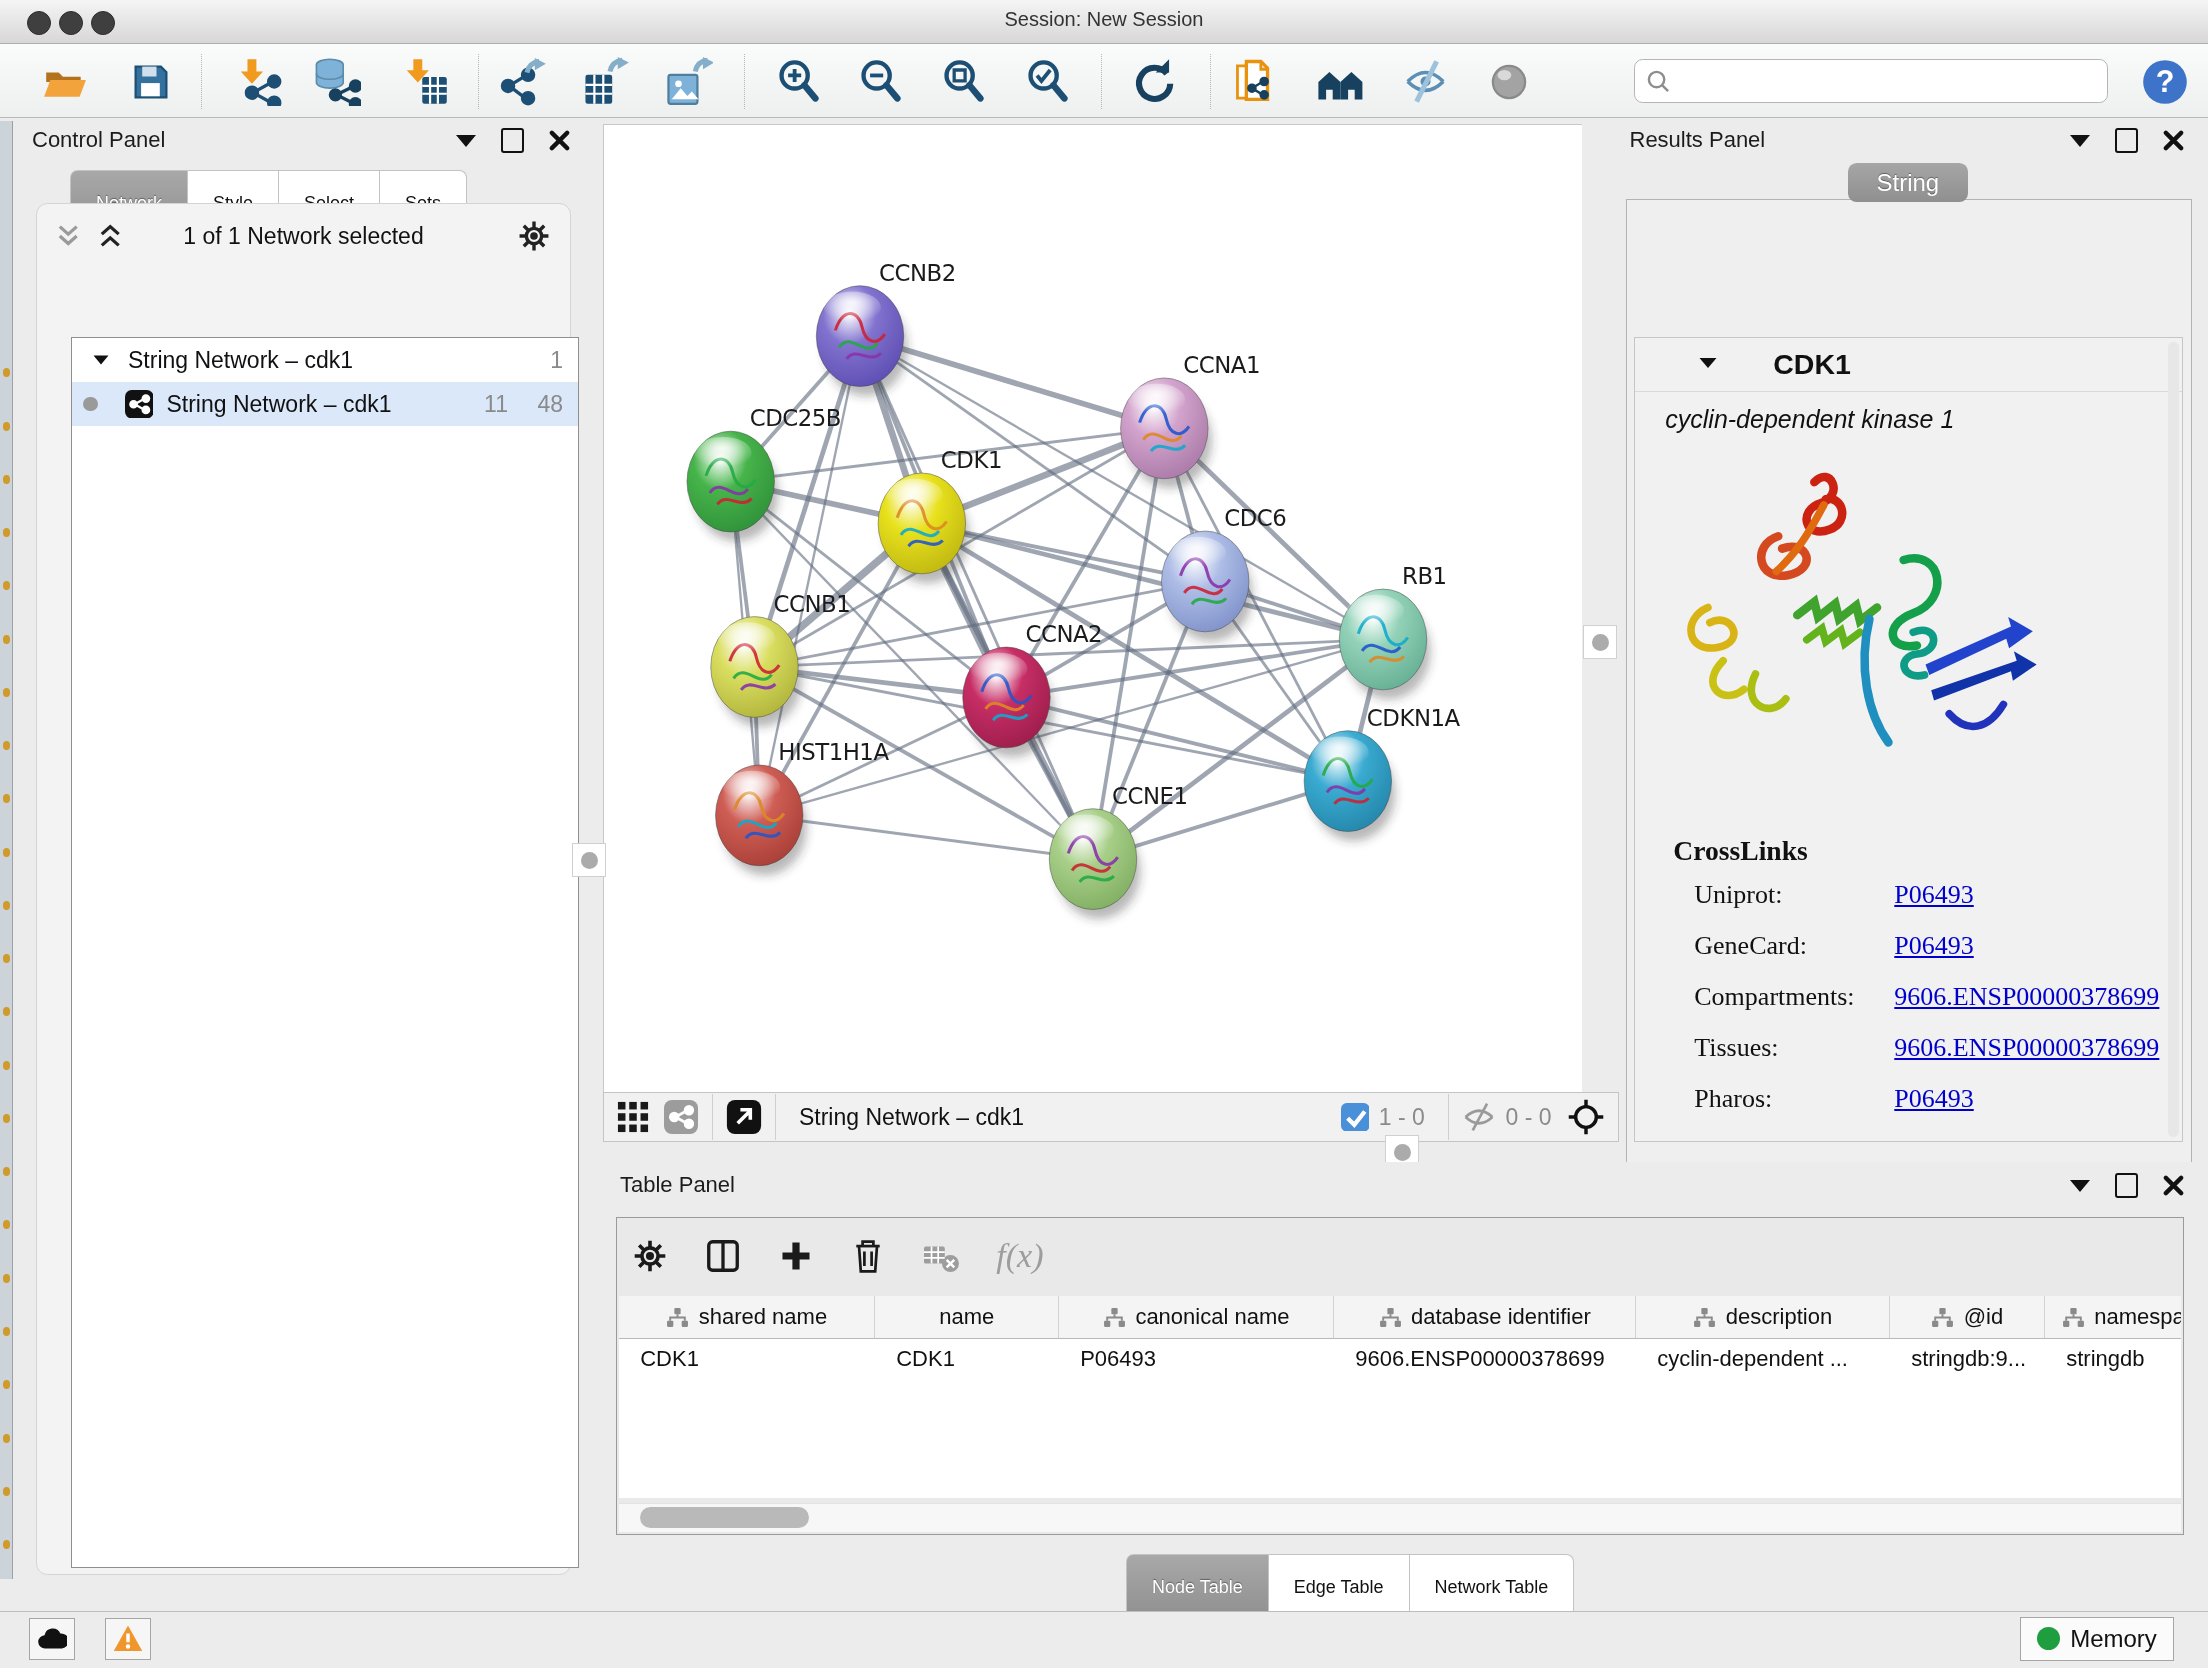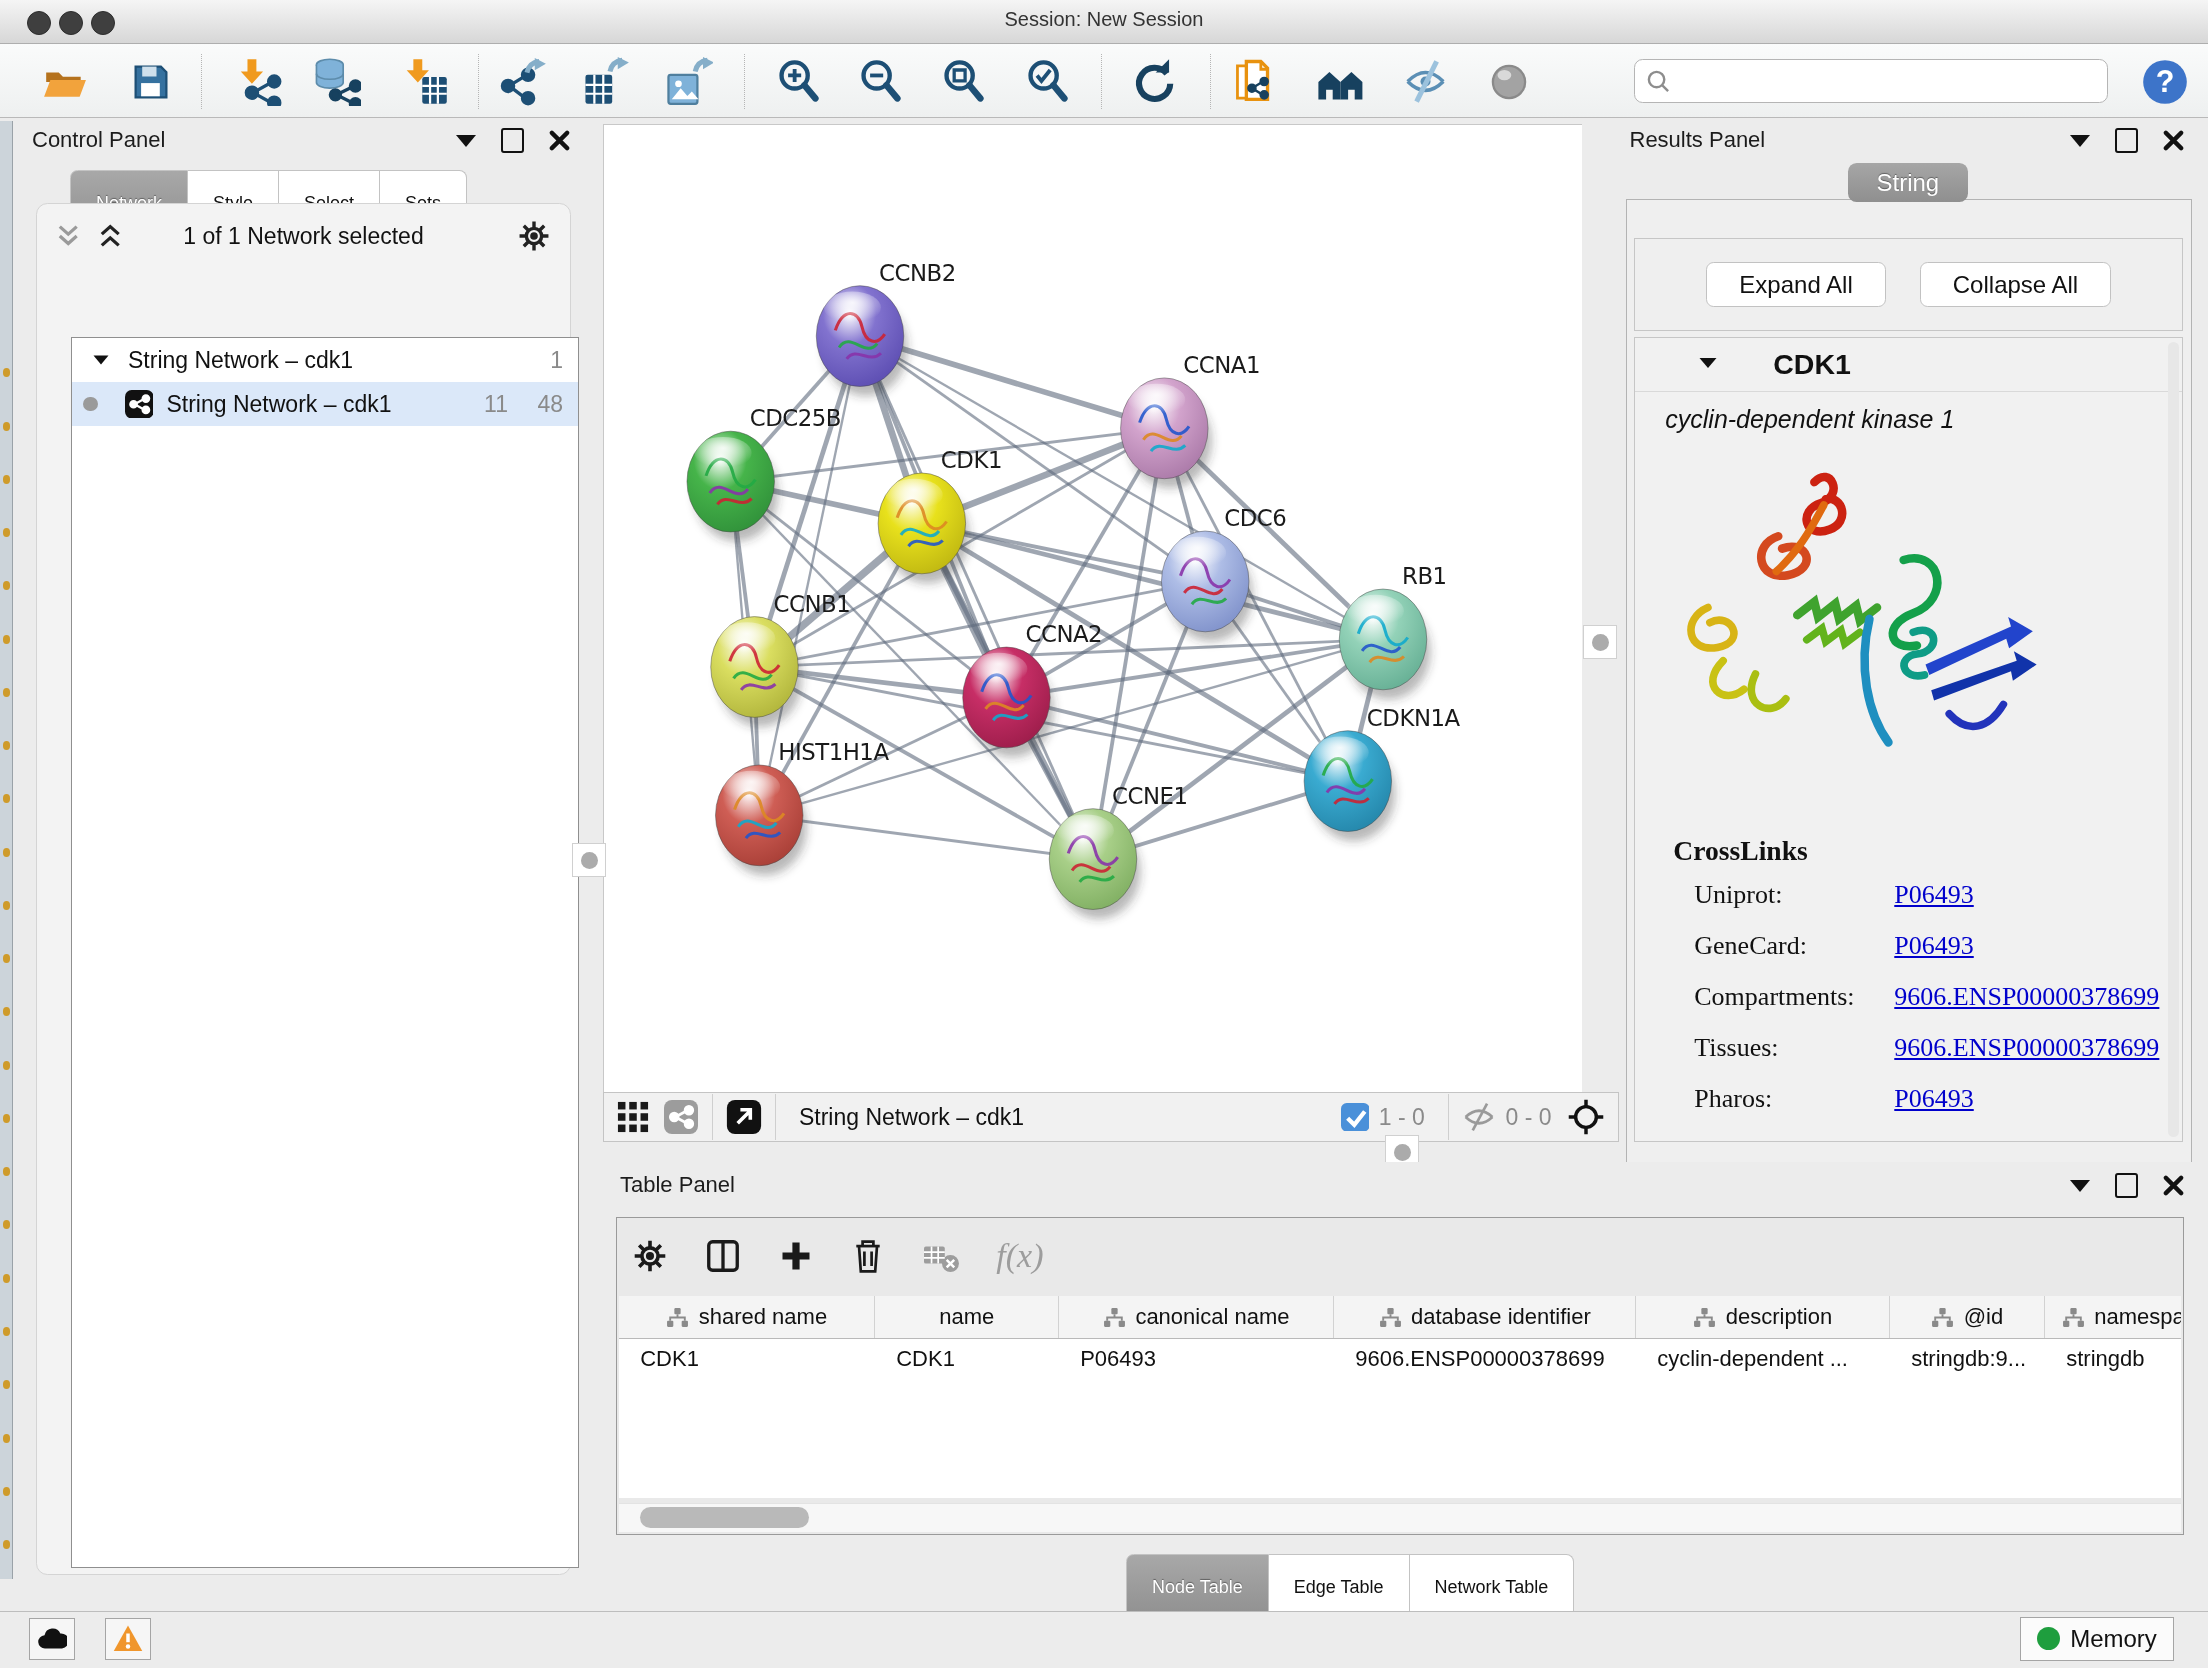--- a/index.html
+++ b/index.html
@@ -685,24 +685,20 @@
       <span class="tri-down"></span>
       <span class="float-box"></span>
       <span>
           <svg width="21" height="21" viewBox="0 0 22 22">
             <path d="M3 3l16 16M19 3L3 19" stroke="#111" stroke-width="4.5" stroke-linecap="round"></path>
           </svg>
         </span>
     </div>
     <div id="rp-tab">String</div>
     <div id="rp-outer">
-      <div id="rp-buttons">
-        <button class="rp-btn">Expand All</button>
-        <button class="rp-btn">Collapse All</button>
-      </div>
       <div id="rp-gene">
         <div id="rp-gene-head">
           <span class="tri-down"></span>
           <span id="gene-symbol">CDK1</span>
         </div>
         <div id="gene-desc">cyclin-dependent kinase 1</div>
         <svg id="gene-img" width="409" height="380" viewBox="0 0 430 400">
           <g fill="none" stroke-linecap="round">
             <path d="M158 38 C175 20 190 52 165 60 C140 68 148 98 174 88 C196 80 188 52 170 56" stroke="#cc2211" stroke-width="9"></path>
             <path d="M120 95 C92 104 98 142 130 136 C162 130 152 98 124 108" stroke="#d4491f" stroke-width="9"></path>

